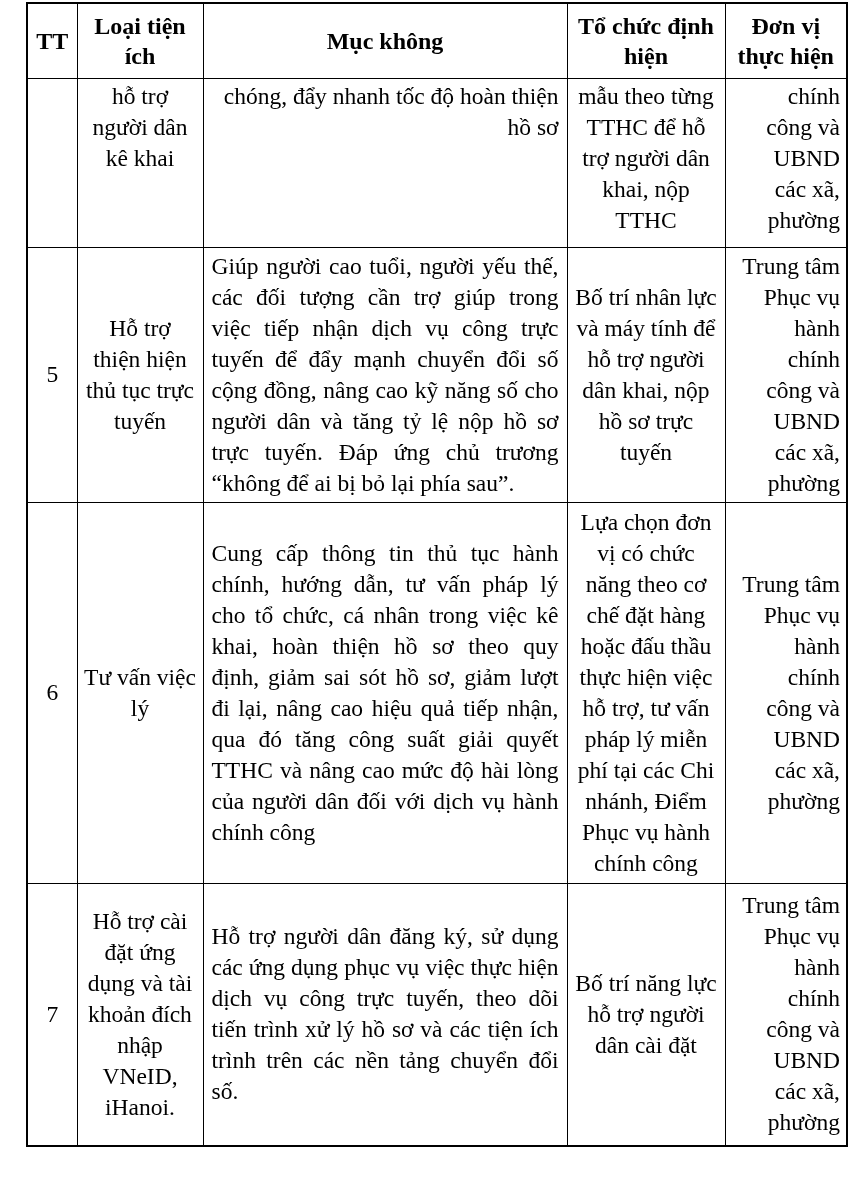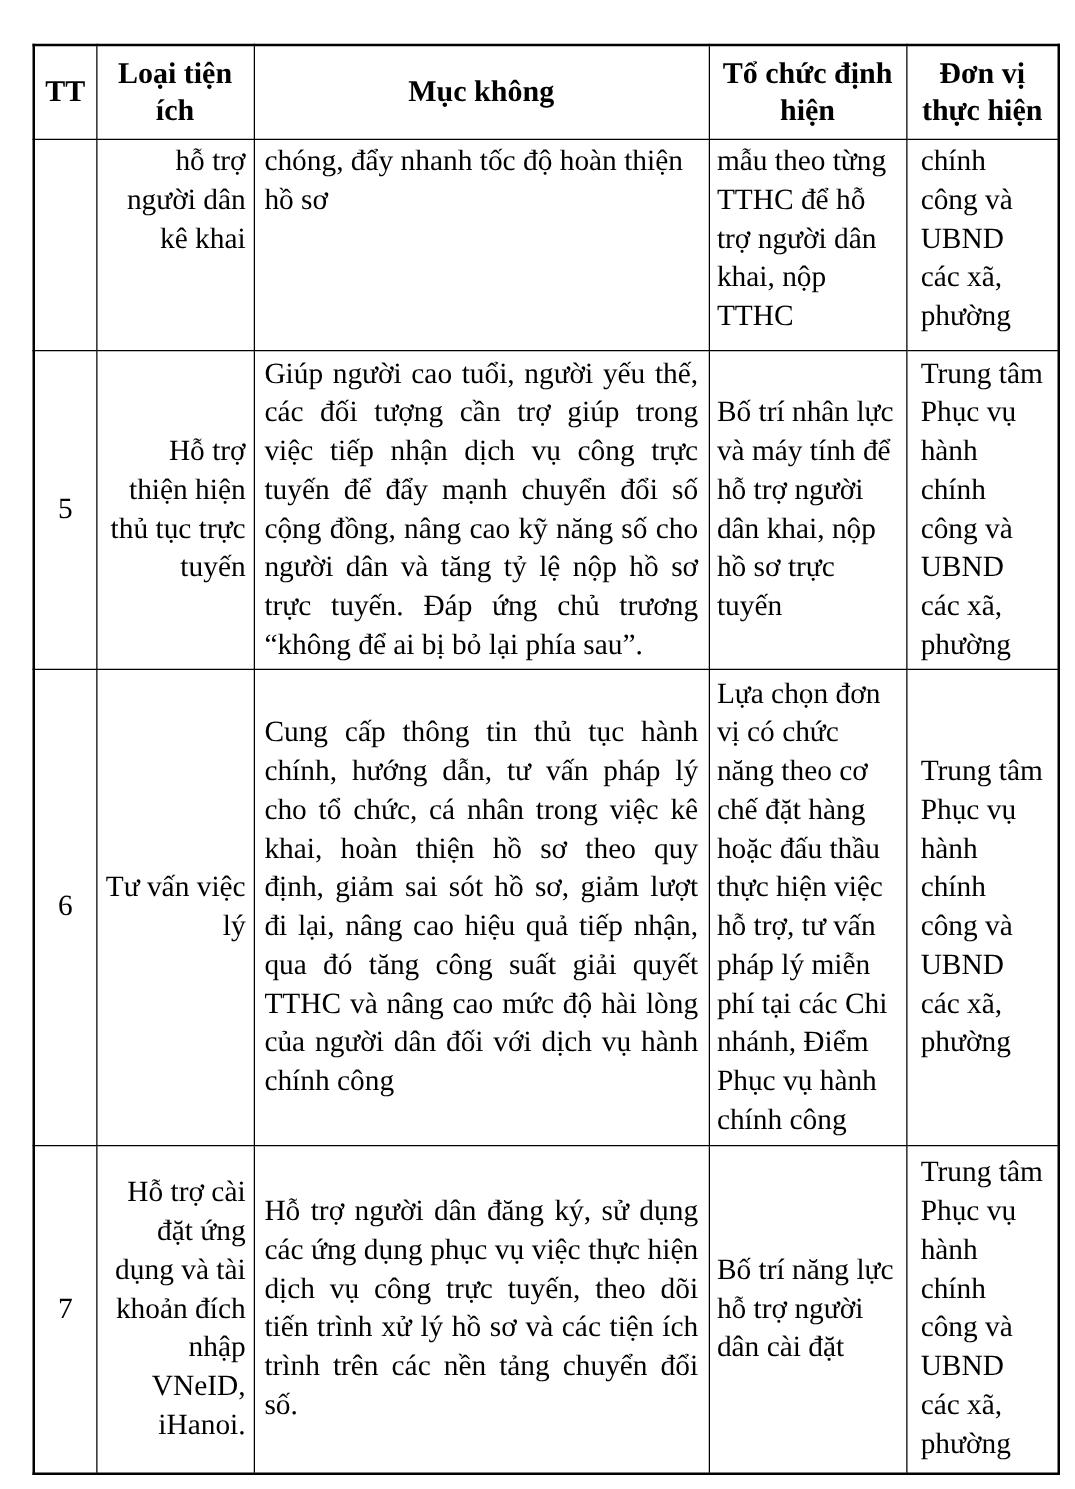--- a/index.html
+++ b/index.html
@@ -11,21 +11,21 @@
     position: relative;
     width: 860px;
     height: 1191px;
     background: #ffffff;
     color: #000000;
     font-family: "Liberation Serif", "DejaVu Serif", serif;
   }
   table.doc-table {
     position: absolute;
     left: 26px;
-    top: 35px;
+    top: 2px;
     width: 820px;
     border-collapse: collapse;
     table-layout: fixed;
     border: 2px solid #000000;
   }
   .doc-table td, .doc-table th {
     border: 1px solid #000000;
     padding: 2px 6px;
     color: #000000;
     overflow: hidden;
@@ -47,28 +47,28 @@
   .col-toch { width: 158px; }
   .col-donv { width: 122px; }
 
   tr.row-head { height: 75px; }
   tr.row-a    { height: 169px; }
   tr.row-5    { height: 255px; }
   tr.row-6    { height: 381px; }
   tr.row-7    { height: 263px; }
 
   td.tt-cell   { text-align: center; vertical-align: middle; }
-  td.loai-cell { text-align: right; vertical-align: middle; margin-left: 20px; }
+  td.loai-cell { text-align: center; vertical-align: middle; margin-left: 20px; }
   td.muc-cell  { text-align: justify; vertical-align: middle; padding: 2px 8px; }
-  td.toch-cell { vertical-align: middle; }
-  td.donv-cell { text-align: left; vertical-align: middle; padding-left: 11px; }
+  td.toch-cell { text-align: center; vertical-align: middle; }
+  td.donv-cell { text-align: right; vertical-align: middle; padding-left: 11px; }
 
   
   tr.row-a td { vertical-align: top; }
-  tr.row-a td.muc-cell { text-align: left; margin-top: 47px; }
+  tr.row-a td.muc-cell { text-align: right; margin-top: 47px; }
 </style>
 </head>
 <body>
 
 <div class="page">
   <table class="doc-table">
     <colgroup>
       <col class="col-tt">
       <col class="col-loai">
       <col class="col-muc">

